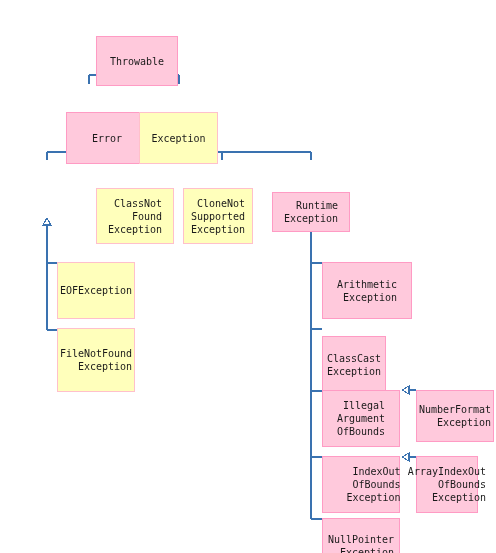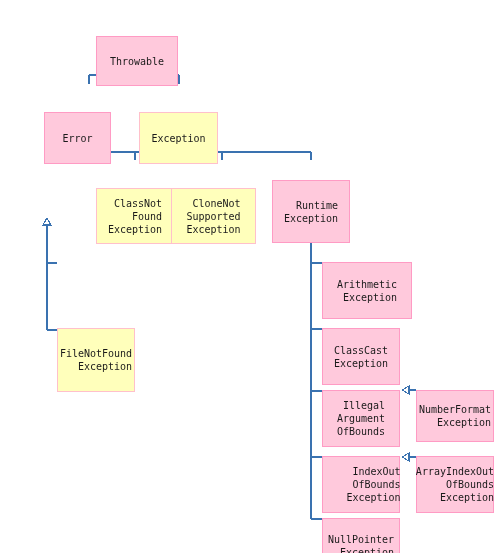--- a/index.html
+++ b/index.html
@@ -91,57 +91,58 @@
       <line x1="311" y1="519" x2="322" y2="519"></line>
 
       <line x1="416" y1="390" x2="402" y2="390" marker-end="url(#uml-tri)"></line>
 
       <line x1="416" y1="457" x2="402" y2="457" marker-end="url(#uml-tri)"></line>
     </g>
   </svg>
 
   <div class="node pink" style="left:96px; top:8px; width:82px; height:50px;">Throwable</div>
 
-  <div class="node pink" style="left:44px; top:84px; width:67px; height:52px;">Error</div>
+  <div class="node pink" style="left:66px; top:84px; width:82px; height:52px;">Error</div>
 
   <div class="node yellow" style="left:139px; top:84px; width:79px; height:52px;">Exception</div>
 
 
   <div class="node yellow" style="left:96px; top:160px; width:78px; height:56px;">ClassNot
 Found
 Exception</div>
 
-  <div class="node yellow" style="left:171px; top:160px; width:85px; height:56px;">CloneNot
+  <div class="node yellow" style="left:183px; top:160px; width:70px; height:56px;">CloneNot
 Supported
 Exception</div>
 
-  <div class="node pink" style="left:272px; top:152px; width:78px; height:63px;">Runtime
+  <div class="node pink" style="left:272px; top:164px; width:78px; height:40px;">Runtime
 Exception</div>
 
+  <div class="node yellow" style="left:57px; top:234px; width:78px; height:57px;">EOFException</div>
 
   <div class="node yellow" style="left:57px; top:300px; width:78px; height:64px;">FileNotFound
 Exception</div>
 
   <div class="node pink" style="left:322px; top:234px; width:90px; height:57px;">Arithmetic
 Exception</div>
 
-  <div class="node pink" style="left:322px; top:300px; width:78px; height:57px;">ClassCast
+  <div class="node pink" style="left:322px; top:308px; width:64px; height:57px;">ClassCast
 Exception</div>
 
   <div class="node pink" style="left:322px; top:362px; width:78px; height:57px;">Illegal
 Argument
 OfBounds</div>
 
   <div class="node pink" style="left:322px; top:428px; width:78px; height:57px;padding-left:25px;">IndexOut
 OfBounds
 Exception</div>
 
   <div class="node pink" style="left:322px; top:490px; width:78px; height:55px;">NullPointer
 Exception</div>
 
   <div class="node pink" style="left:416px; top:362px; width:78px; height:52px;">NumberFormat
 Exception</div>
 
-  <div class="node pink" style="left:416px; top:428px; width:78px; height:57px;">ArrayIndexOut
+  <div class="node pink" style="left:416px; top:428px; width:62px; height:57px;">ArrayIndexOut
 OfBounds
 Exception</div>
 
 </div>
 
 </body></html>

